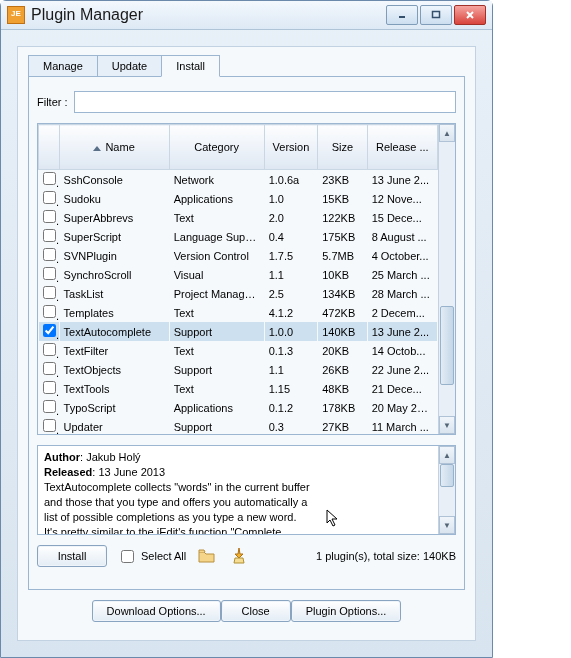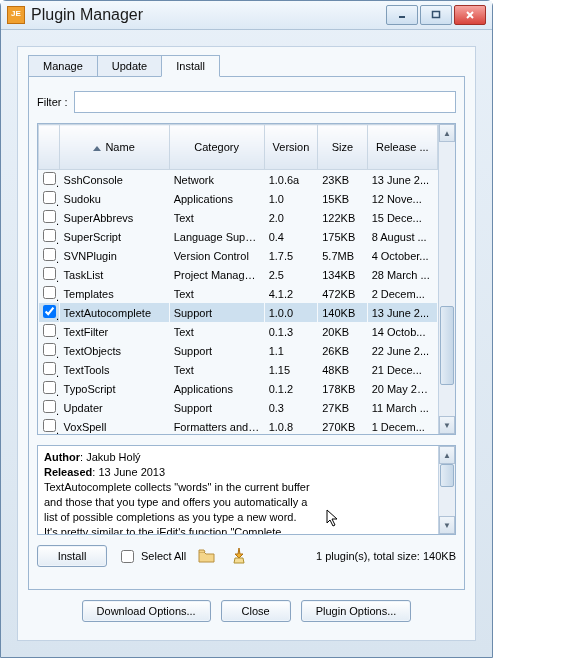--- a/index.html
+++ b/index.html
@@ -209,21 +209,20 @@
     font-size:11px;
   }
   .selectallrow{
     display:flex;align-items:center;gap:4px;
   }
   .iconbtn{
     width:22px;height:22px;display:flex;align-items:center;justify-content:center;
   }
   .dlgbtns {
     display:flex;
-    gap:10px;
     justify-content:center;
     padding:10px 0 10px;
   }
   .sort-arrow{
     display:inline-block;
     width:0;height:0;
     border-left:4px solid transparent;
     border-right:4px solid transparent;
     border-bottom:5px solid #5a7089;
     vertical-align:middle;
@@ -337,20 +336,28 @@
                 <tr>
                   <td class="chkcell"><input type="checkbox" style=""></td>
                   <td class="col-name">SVNPlugin</td>
                   <td class="col-cat">Version Control</td>
                   <td class="col-ver">1.7.5</td>
                   <td class="col-size">5.7MB</td>
                   <td class="col-rel">4 October...</td>
                 </tr>
                 <tr>
                   <td class="chkcell"><input type="checkbox" style=""></td>
+                  <td class="col-name">SynchroScroll</td>
+                  <td class="col-cat">Visual</td>
+                  <td class="col-ver">1.1</td>
+                  <td class="col-size">10KB</td>
+                  <td class="col-rel">25 March ...</td>
+                </tr>
+                <tr>
+                  <td class="chkcell"><input type="checkbox" style=""></td>
                   <td class="col-name">TaskList</td>
                   <td class="col-cat">Project Managem...</td>
                   <td class="col-ver">2.5</td>
                   <td class="col-size">134KB</td>
                   <td class="col-rel">28 March ...</td>
                 </tr>
                 <tr>
                   <td class="chkcell"><input type="checkbox" style=""></td>
                   <td class="col-name">Templates</td>
                   <td class="col-cat">Text</td>

